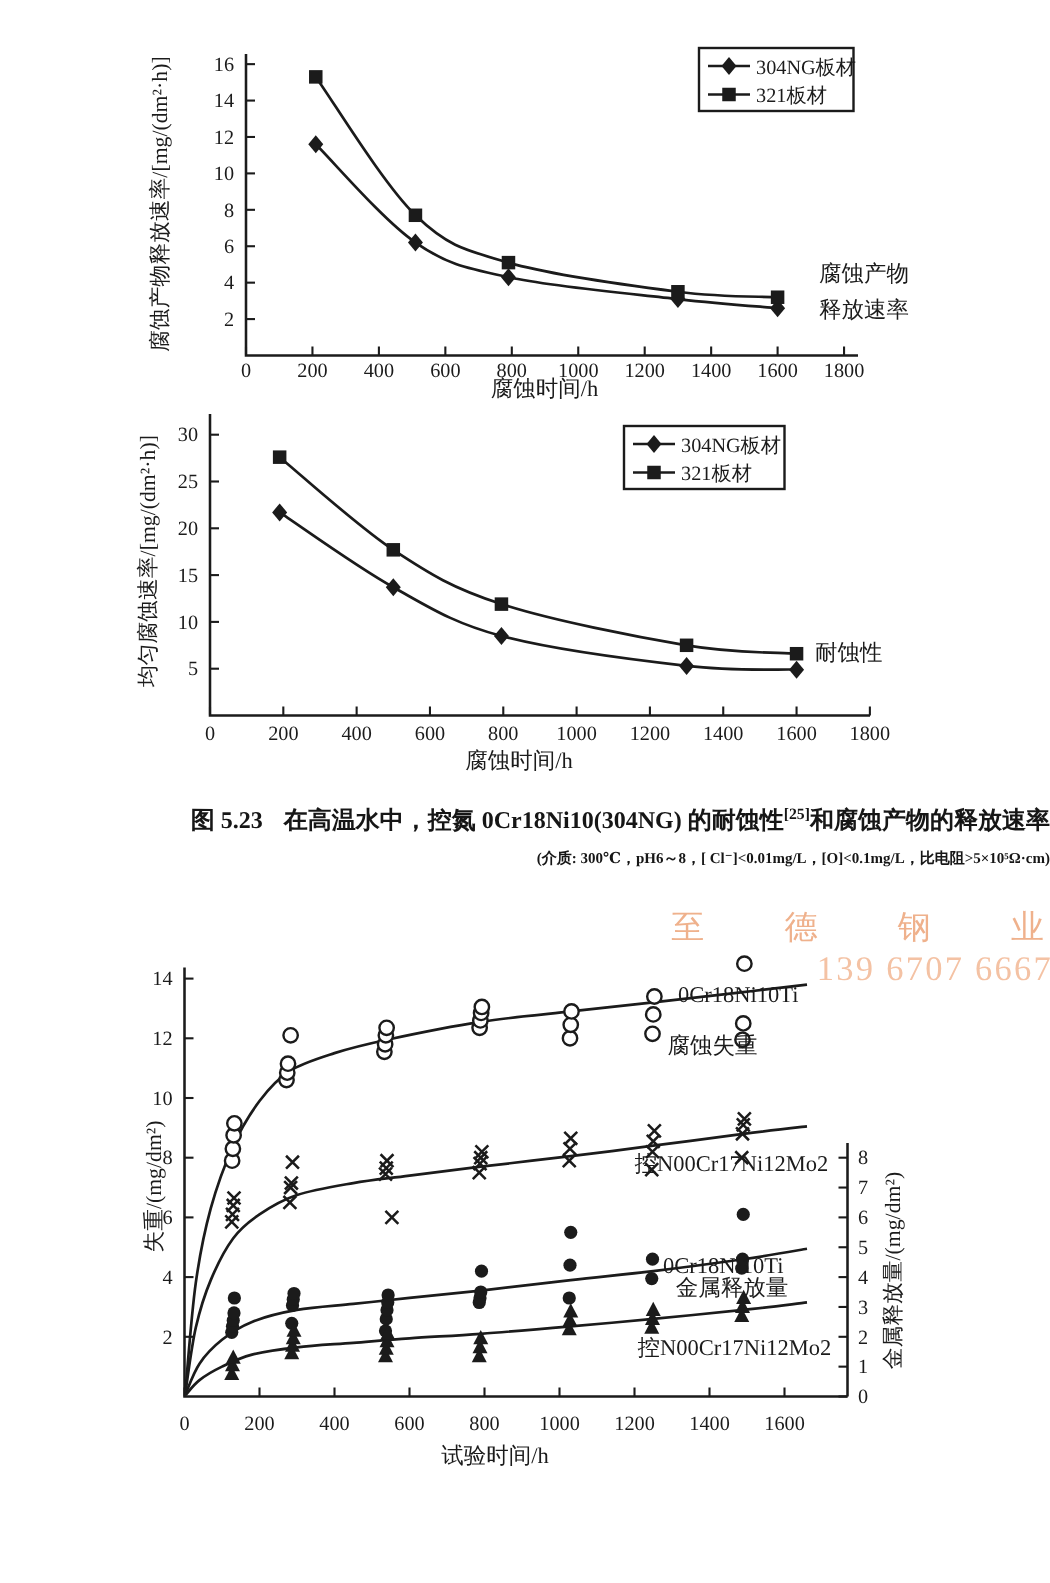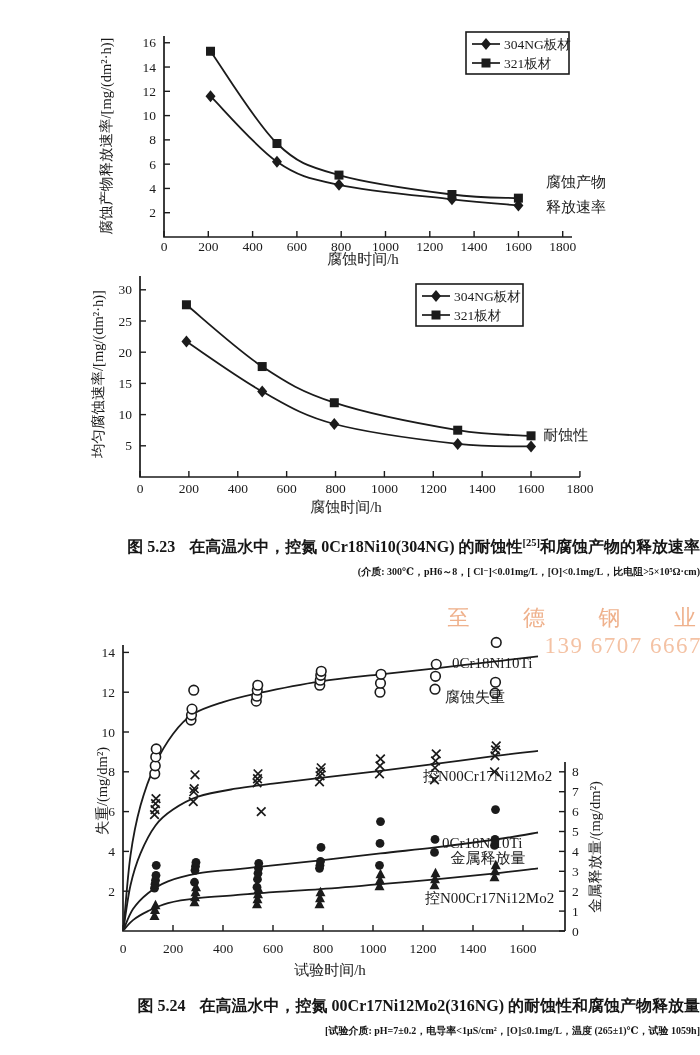--- a/index.html
+++ b/index.html
@@ -311,23 +311,19 @@
         <text x="450.5" y="863.34" font-size="15" text-anchor="start">金属释放量</text>
         <text x="425" y="903.14" font-size="15" text-anchor="start">控N00Cr17Ni12Mo2</text>
       </g>
   </svg>
 
   <div class="caption cap-main" style="top:537px">
     <span class="fig-no">图 5.23</span><span>在高温水中，控氮 0Cr18Ni10(304NG) 的耐蚀性</span><sup class="ref">[25]</sup><span>和腐蚀产物的释放速率</span>
   </div>
   <div class="caption cap-sub" style="top:565px">(介质: 300℃，pH6～8，[ Cl⁻]&lt;0.01mg/L，[O]&lt;0.1mg/L，比电阻&gt;5×10⁵Ω·cm)</div>
 
-  <div class="caption cap-main" style="top:996px">
-    <span class="fig-no">图 5.24</span><span>在高温水中，控氮 00Cr17Ni12Mo2(316NG) 的耐蚀性和腐蚀产物释放量</span>
-  </div>
-  <div class="caption cap-sub" style="top:1024px">[试验介质: pH=7±0.2，电导率&lt;1μS/cm²，[O]≤0.1mg/L，温度 (265±1)℃，试验 1059h]</div>
 
   <div class="watermark">
     <div class="wm1" style="color: rgb(239, 177, 140);">至 德 钢 业</div>
     <div class="wm2" style="color: rgb(244, 194, 164);">139 6707 6667</div>
   </div>
 
 </div>
 
 </body></html>

